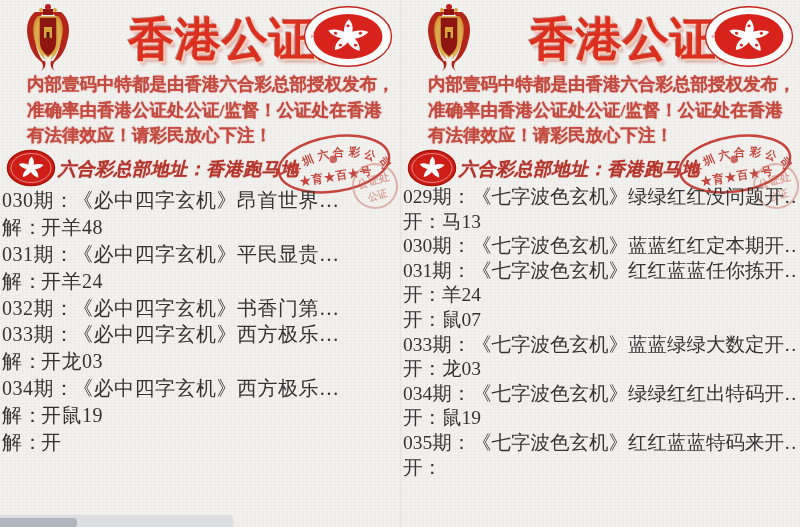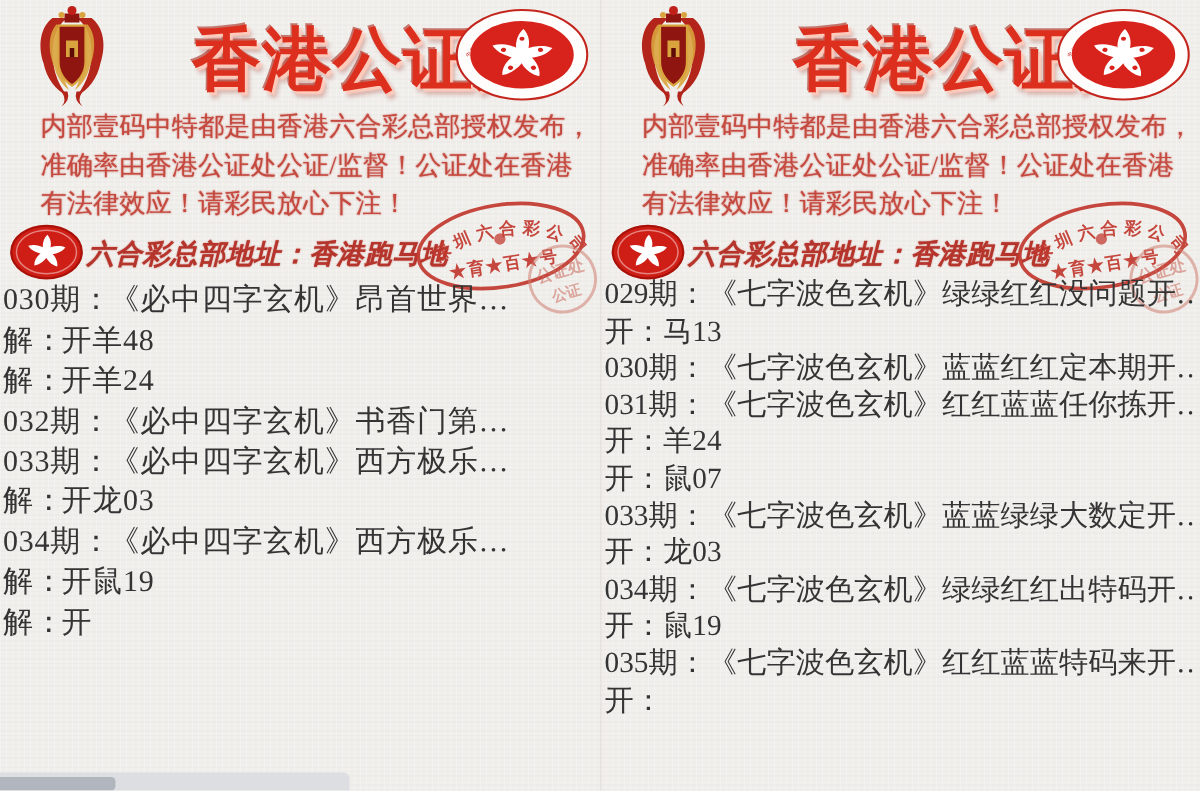--- a/index.html
+++ b/index.html
@@ -20,21 +20,21 @@
     position:absolute;left:84px;top:9px;
     font-size:46px;font-weight:bold;letter-spacing:1px;white-space:nowrap;
     color:#dd2f1e;
     text-shadow:2px 2px 1px rgba(255,203,188,.95), 3px 4px 3px rgba(150,30,15,.30), -1px -1px 0 rgba(160,20,8,.55);
     margin-left:44px;
   }
   .hk-emblem{position:absolute;left:303px;top:5px;width:90px;height:63px;}
 
   .notice{
     position:absolute;left:27px;top:72px;width:366px;
-    font-size:17.5px;font-weight:normal;color:#c4493f;line-height:25.5px;
+    font-size:17.5px;font-weight:bold;color:#c4493f;line-height:25.5px;
     text-shadow:0 0 1.3px rgba(196,73,63,.9);
     white-space:nowrap;
   }
 
   .address-row{position:absolute;left:0;top:146px;width:400px;height:48px;}
   .flower-badge{position:absolute;left:6px;top:3px;width:50px;height:38px;}
   .address-text{
     position:absolute;left:58px;top:11px;
     font-size:18px;font-weight:bold;color:#b5352c;letter-spacing:.5px;white-space:nowrap;
     text-shadow:0 0 1px rgba(181,53,44,.85);
@@ -170,20 +170,23 @@
       <div class="entry">
         <div class="entry-line issue-line">
           <span class="issue">030期：</span><span class="book">《必中四字玄机》</span><span class="phrase">昂首世界…</span>
         </div>
         <div class="entry-line open-line">
           <span class="open-label">解：</span><span class="open-value">开羊48</span>
         </div>
       </div>
 
       <div class="entry">
+        <div class="entry-line issue-line">
+          <span class="issue">031期：</span><span class="book">《必中四字玄机》</span><span class="phrase">平民显贵…</span>
+        </div>
         <div class="entry-line open-line">
           <span class="open-label">解：</span><span class="open-value">开羊24</span>
         </div>
       </div>
 
       <div class="entry">
         <div class="entry-line issue-line">
           <span class="issue">032期：</span><span class="book">《必中四字玄机》</span><span class="phrase">书香门第…</span>
         </div>
       </div>

